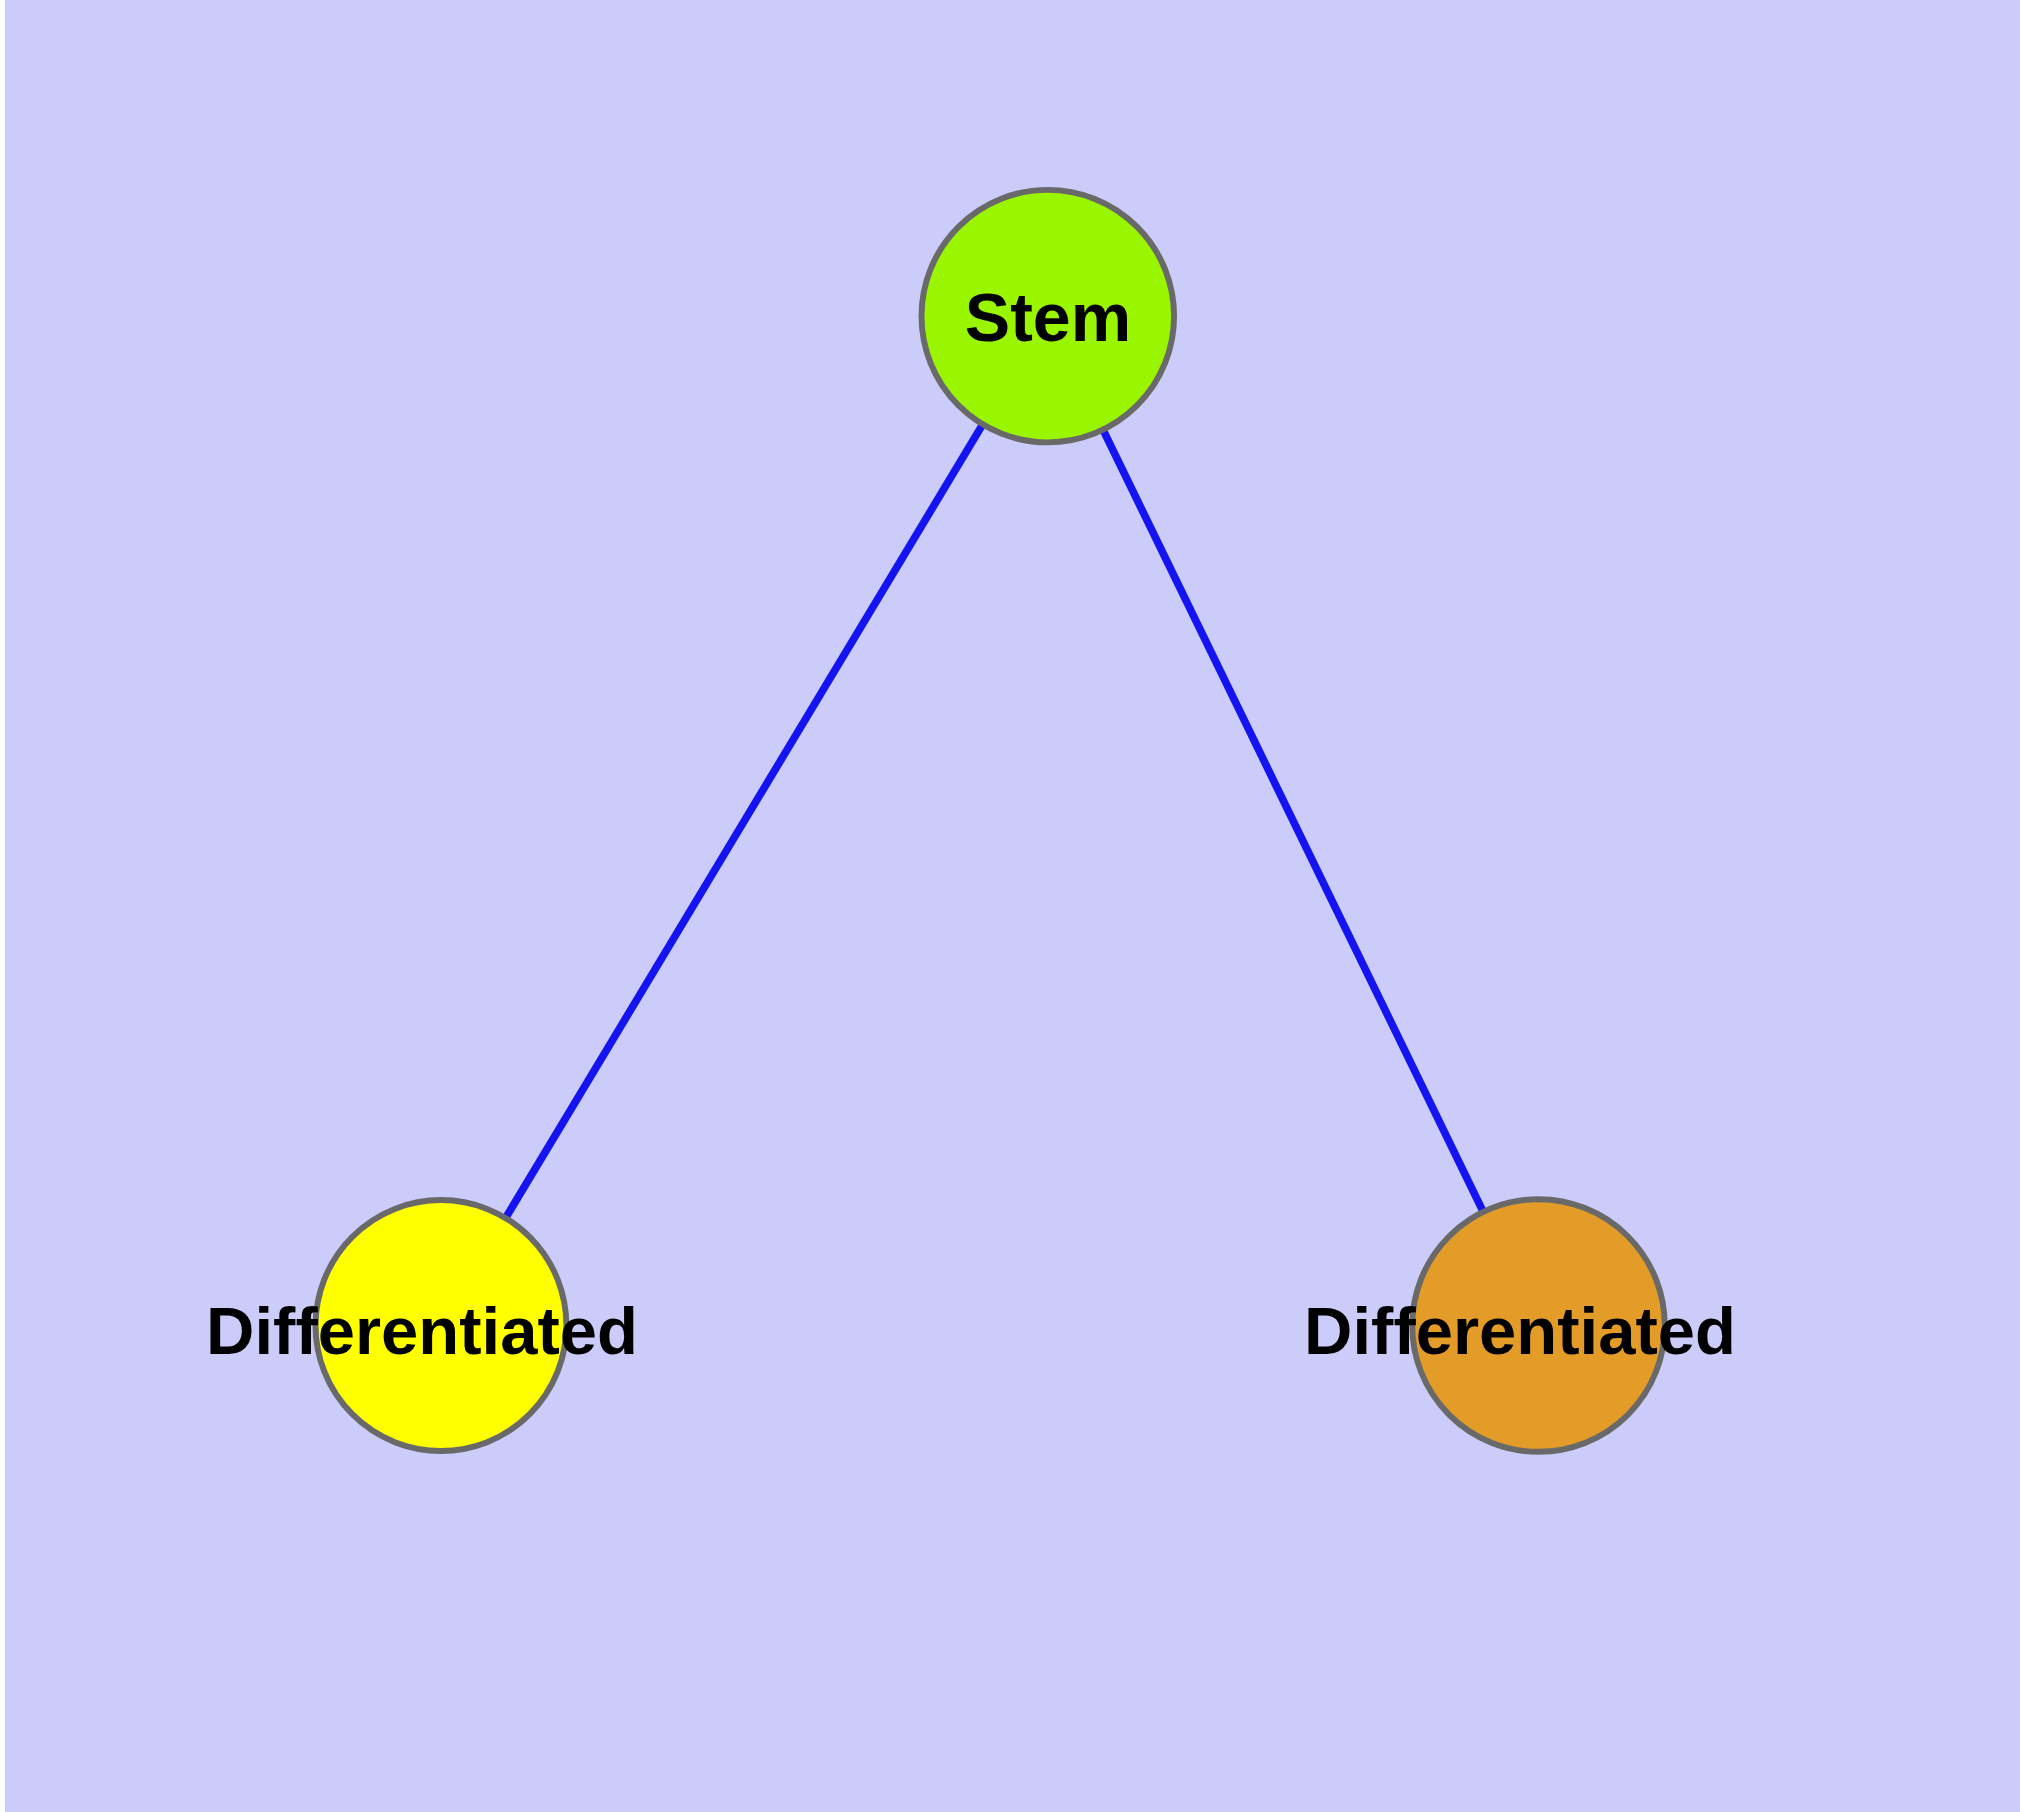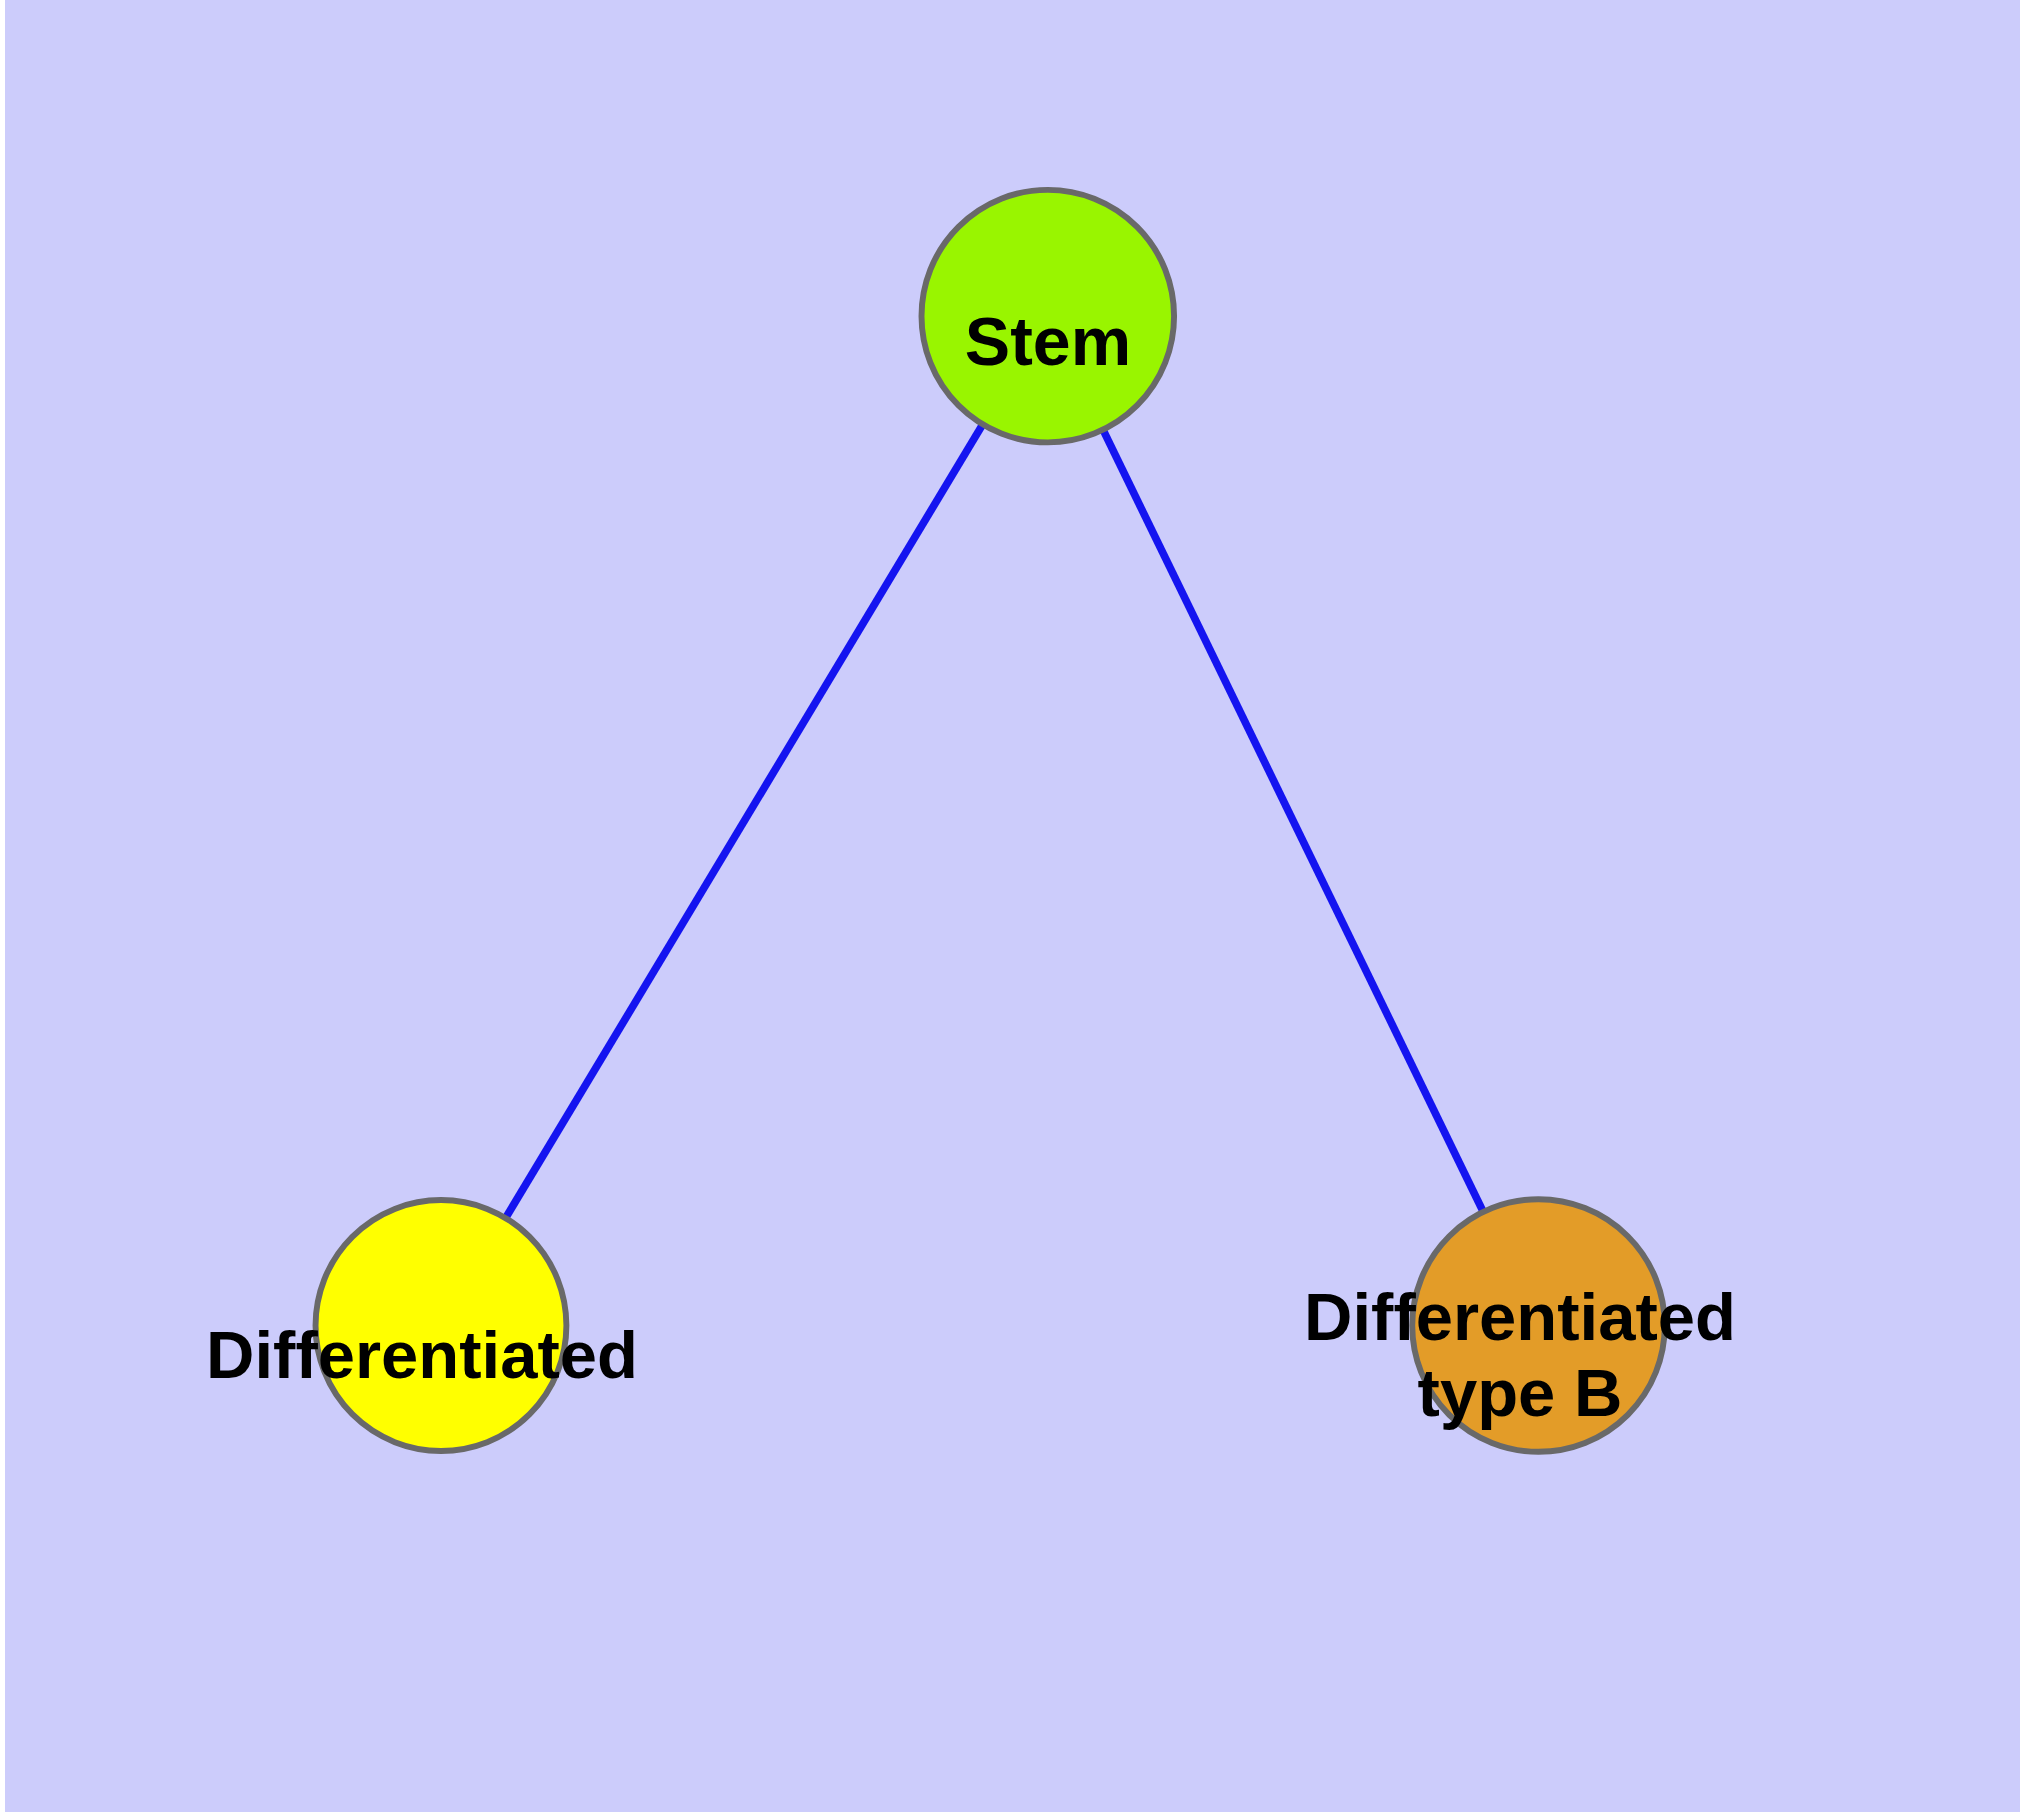--- a/index.html
+++ b/index.html
@@ -32,21 +32,20 @@
   .node-label {
     position: absolute;
     font-family: "Liberation Sans", sans-serif;
     font-weight: bold;
     color: #000000;
     text-align: center;
     line-height: 1.13;
     white-space: pre;
     pointer-events: none;
     transform: translate(-50%, -50%);
-    margin-top: 24px;
   }
   #label-stem {
     font-size: 68px;
     left: 1048px;
     top: 317px;
   }
   #label-diff-a {
     font-size: 67px;
     left: 422px;
     top: 1331px;
@@ -75,16 +74,16 @@
       <circle cx="520" cy="1564" r="148" fill="#ffff00" stroke="#696969" stroke-width="7"></circle>
       <circle cx="1815" cy="1564" r="149" fill="#e39c28" stroke="#696969" stroke-width="7"></circle>
       <circle cx="1236" cy="373" r="149" fill="#99f500" stroke="#696969" stroke-width="7"></circle>
     </g>
   </svg>
 
   <div class="node-label" id="label-stem">Stem</div>
 
   <div class="node-label" id="label-diff-a"><span>Differentiated</span><br></div>
 
-  <div class="node-label" id="label-diff-b"><span>Differentiated</span><br><span>type B</span></div>
+  <div class="node-label" id="label-diff-b"><span>Differentiated</span><br></div>
 
 </div>
 
 
 </body></html>

